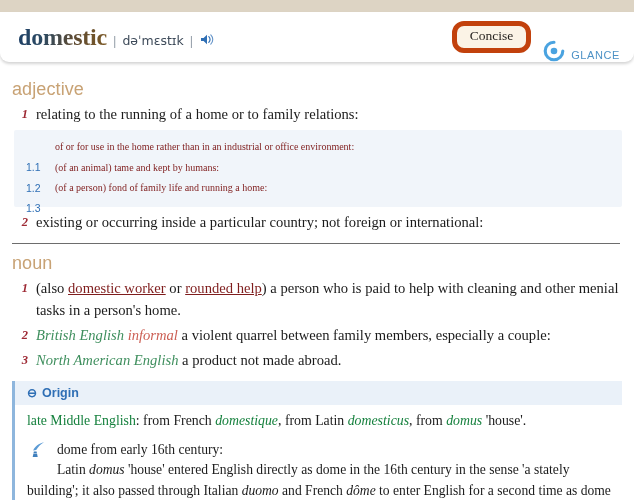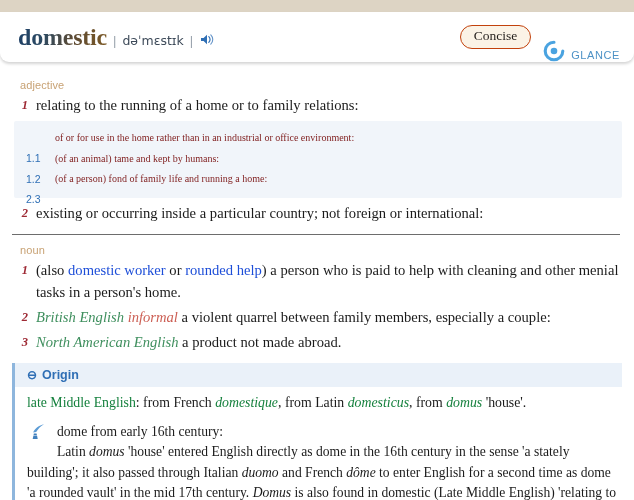--- a/index.html
+++ b/index.html
@@ -79,21 +79,21 @@
     align-items: center;
     flex: 0 0 auto;
     gap: 12px;
   }
   .concise-btn {
     display: inline-block;
     font-family: "Liberation Serif", serif;
     font-size: 13.5px;
     color: #231f1c;
     background: #fbf3e6;
-    border: 1px solid #c2410c;
+    border: 5px solid #c2410c;
     border-radius: 12px;
     padding: 3px 13px 4px 13px;
     line-height: 1.1;
     cursor: pointer;
   }
   .brand {
     display: flex;
     align-items: center;
     gap: 6px;
     margin-top: 32px;
@@ -110,23 +110,23 @@
   
   .content {
     position: absolute;
     top: 70px; left: 0;
     width: 634px;
     box-sizing: border-box;
     padding: 0 12px 0 10px;
   }
   .pos {
     font-family: "Liberation Sans", sans-serif;
-    font-size: 11px;
+    font-size: 18px;
     color: #c8a274;
-    margin: 9px 0 4px 10px;
+    margin: 9px 0 4px 2px;
     letter-spacing: 0.1px;
   }
   .sense {
     display: flex;
     align-items: flex-start;
     margin: 4px 0 4px 0;
     padding-left: 2px;
   }
   .sense-num {
     flex: 0 0 auto;
@@ -174,21 +174,21 @@
     flex: 1 1 auto;
     font-size: 10px;
     line-height: 1.5;
     color: #7f1d1d;
   }
   .divider {
     height: 0;
     border-top: 1.5px solid #6d6d6d;
     margin: 10px 2px 0 2px;
   }
-  .lnk { color: #1d4ed8; }
+  .lnk { color: #7f1d1d; text-decoration: underline; }
   .reg-geo { color: #3f8f5e; font-style: italic; margin-top: 8px; }
   .reg-style { color: #cc5f54; font-style: italic; }
 
   
   .origin-wrap {
     margin: 10px 0 0 2px;
     border-left: 3px solid #8eb6dd;
   }
   .origin-head {
     background: #eaf1f9;
@@ -287,21 +287,21 @@
   <div class="subblock">
     <div class="subsense">
       <span class="subsense-num">1.1</span>
       <span class="subsense-text">of or for use in the home rather than in an industrial or office environment:</span>
     </div>
     <div class="subsense">
       <span class="subsense-num">1.2</span>
       <span class="subsense-text">(of an animal) tame and kept by humans:</span>
     </div>
     <div class="subsense">
-      <span class="subsense-num">2.3</span>
+      <span class="subsense-num">1.3</span>
       <span class="subsense-text">(of a person) fond of family life and running a home:</span>
     </div>
   </div>
 
   <div class="sense">
     <span class="sense-num">2</span>
     <span class="sense-text">existing or occurring inside a particular country; not foreign or international:</span>
   </div>
 
   <div class="divider"></div>

